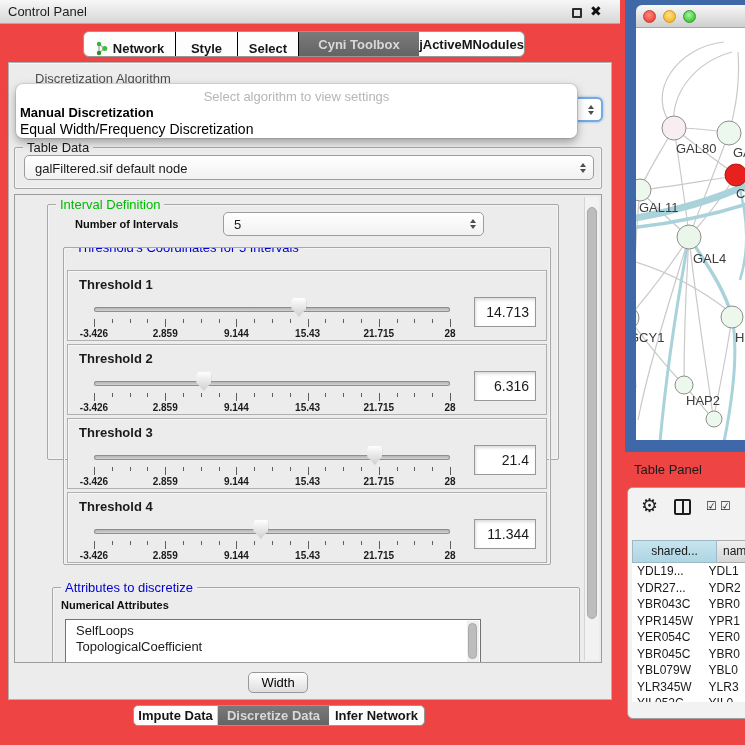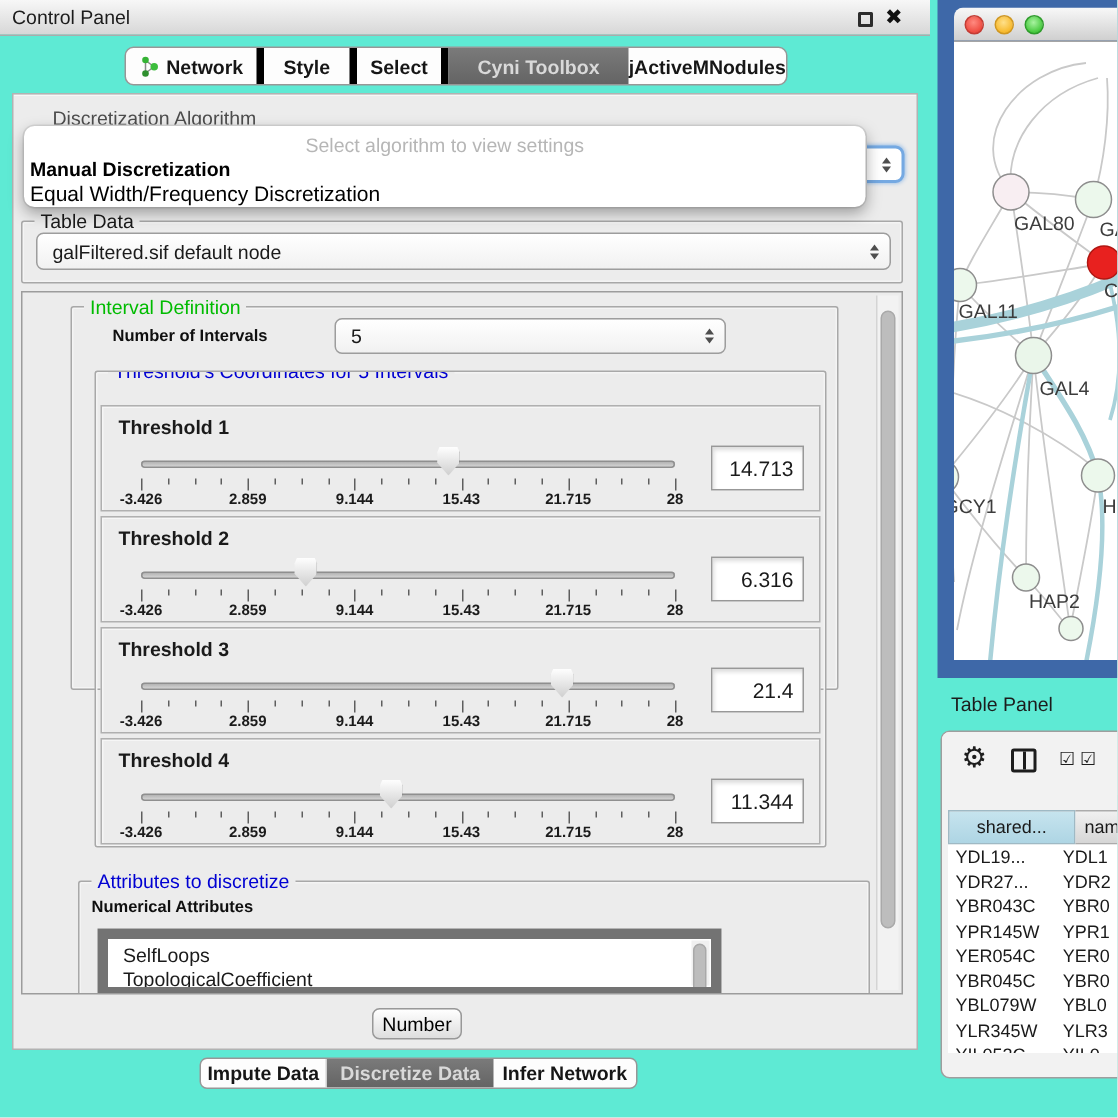--- a/index.html
+++ b/index.html
@@ -1,32 +1,32 @@
 <!DOCTYPE html>
 <html style="--title-green: #00bb00; --title-blue: #0000d2; --frame-blue: #3e68a8; --edge-gray: #c9c9c9; --edge-teal: #a9d2da; --header-blue: #b7dbe8; --node-green: #ecf8ec; --node-red: #e8211f;"><head>
 <meta charset="utf-8">
 <style>
   * { margin:0; padding:0; box-sizing:border-box; }
   html,body { width:745px; height:745px; }
   body { font-family:"Liberation Sans","DejaVu Sans",sans-serif; background:#e7e7e7; color:#1a1a1a; overflow:hidden; }
-  #screen { position:relative; width:745px; height:745px; background:#5eead4; overflow:hidden;padding-left:20px; }
+  #screen { position:relative; width:745px; height:745px; background:#ef4444; overflow:hidden;padding-left:20px; }
 
   
   .cp { position:absolute; left:0; top:0; width:620px; height:745px; }
   .cp-titlebar { position:absolute; left:0; top:0; width:620px; height:24px;
     background:linear-gradient(#f7f7f7,#d7d7d7); border-bottom:1px solid #ababab; }
   .cp-title { position:absolute; left:8px; top:4px; font-size:13px; color:#1c1c1c; }
   .float-btn { position:absolute; left:572px; top:8px; width:10px; height:10px; border:2px solid #2c2c2c; border-radius:1px; }
   .close-btn { position:absolute; left:590px; top:3px; font-size:14px; font-weight:bold; color:#111; }
 
   .tabbar { position:absolute; left:83px; top:31px; height:26px; display:flex;
     background:#fdfdfd; border:1px solid #979797; border-radius:6px; overflow:hidden; }
   .tab { display:flex; align-items:center; justify-content:center; font-size:13px; font-weight:700;
     color:#161616; height:100%; }
-  .tab.sep { border-right:5px solid #000000; }
+  .tab.sep { border-right:1px solid #000000;align-items:flex-end; }
   .tab.active { background:linear-gradient(#7a7a7a,#646464); color:#d9d9d9; }
   .tab .nicon { margin-right:5px; }
 
   .cp-content { position:absolute; left:8px; top:62px; width:604px; height:638px;
     background:#ececec; border:1px solid #b2b2b2; box-shadow:inset 0 1px 0 #f7f7f7; }
 
   
   .grp { position:absolute; border:1px solid #a8a8a8; border-radius:2px; box-shadow:inset 0 0 0 1px #f4f4f4; }
   .grp-title { position:absolute; top:-8px; left:8px; background:#ececec; padding:0 4px; font-size:13px; white-space:nowrap; }
   .t-green { color:var(--title-green); }
@@ -72,21 +72,21 @@
     clip-path:polygon(10% 0,90% 0,100% 18%,100% 55%,50% 100%,0 55%,0 18%);
     filter:drop-shadow(0 0 1px #808080); }
   .tick { position:absolute; top:48px; width:1px; height:4px; background:#5e5e5e; }
   .tick.major { height:8px; }
   .tick-label { position:absolute; top:57px; transform:translateX(-50%); font-size:10px; font-weight:bold; color:#1b1b1b; white-space:nowrap; }
   .th-value { position:absolute; right:10px; top:26px; width:62px; height:30px; background:#fff;
     border:1px solid #989898; box-shadow:inset 1px 2px 3px rgba(0,0,0,.14);
     font-size:14px; text-align:right; line-height:28px; padding-right:6px; }
 
   
-  .listbox { position:absolute; background:#fff; border:7px solid #737373; overflow:hidden; }
+  .listbox { position:absolute; background:#fff; border:1px solid #737373; overflow:hidden; }
   .list-item { font-size:13px; line-height:15.5px; padding-left:10px; white-space:nowrap; }
   .list-vscroll { position:absolute; right:1px; top:1px; bottom:1px; width:12px; background:#f0f0f0; }
   .list-vthumb { position:absolute; left:1px; top:2px; width:9px; height:36px; background:#bdbdbd; border-radius:5px; border:1px solid #a9a9a9; }
 
   .btn { position:absolute; background:linear-gradient(#ffffff,#dedede); border:1px solid #989898;
     border-radius:5px; font-size:13px; text-align:center; }
 
   .bottom-tabbar { position:absolute; left:133px; top:705px; height:21px; display:flex;
     background:#fdfdfd; border:1px solid #979797; border-radius:5px; overflow:hidden; }
   .btab { display:flex; align-items:center; justify-content:center; font-size:13px; font-weight:700; color:#161616; }
@@ -384,21 +384,21 @@
               <div class="list-vthumb"></div>
             </div>
           </div>
         </div>
 
         <div class="vscroll" style="right:2px;">
           <div class="vthumb" style="top:10px; height:412px;"></div>
         </div>
       </div>
 
-      <button class="btn" style="left:239px; top:609px; width:60px; height:21px;">Number</button>
+      <button class="btn" style="left:239px; top:609px; width:60px; height:21px;">Width</button>
     </div>
 
     <div class="bottom-tabbar">
       <div class="btab sep" style="width:84px">
         <span>Impute Data</span>
       </div>
       <div class="btab active" style="width:111px">
         <span>Discretize Data</span>
       </div>
       <div class="btab" style="width:95px">

